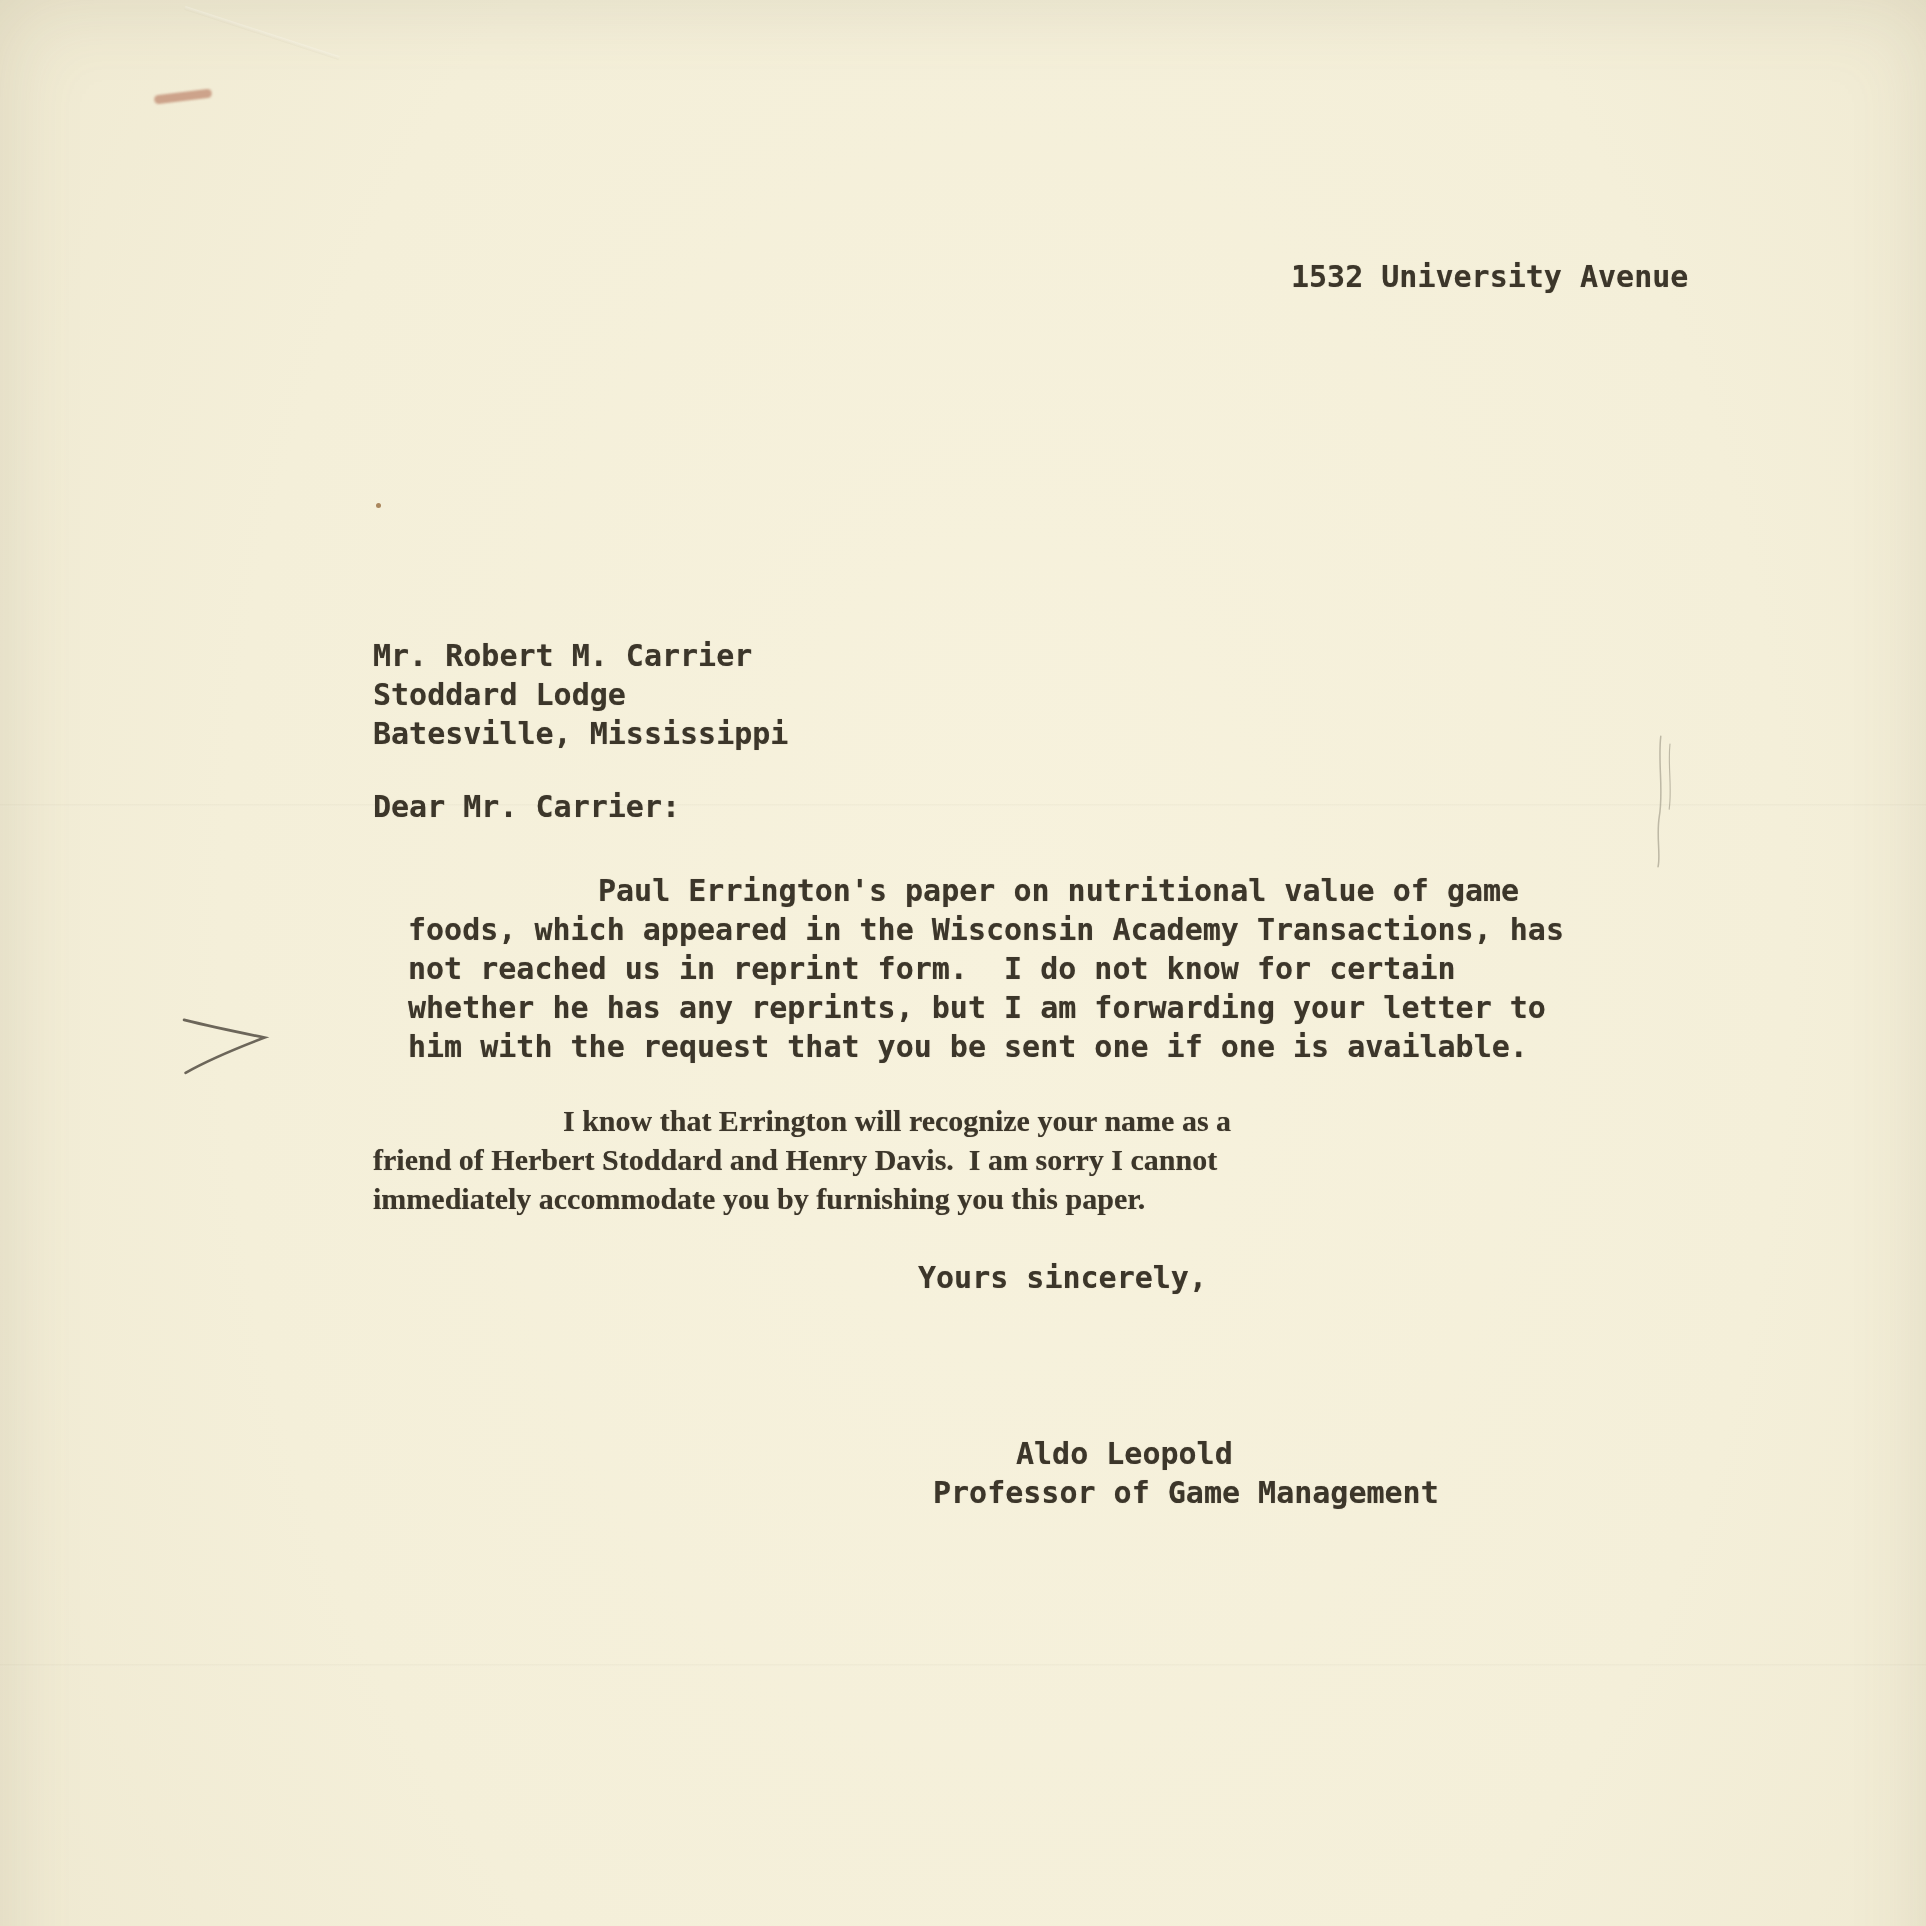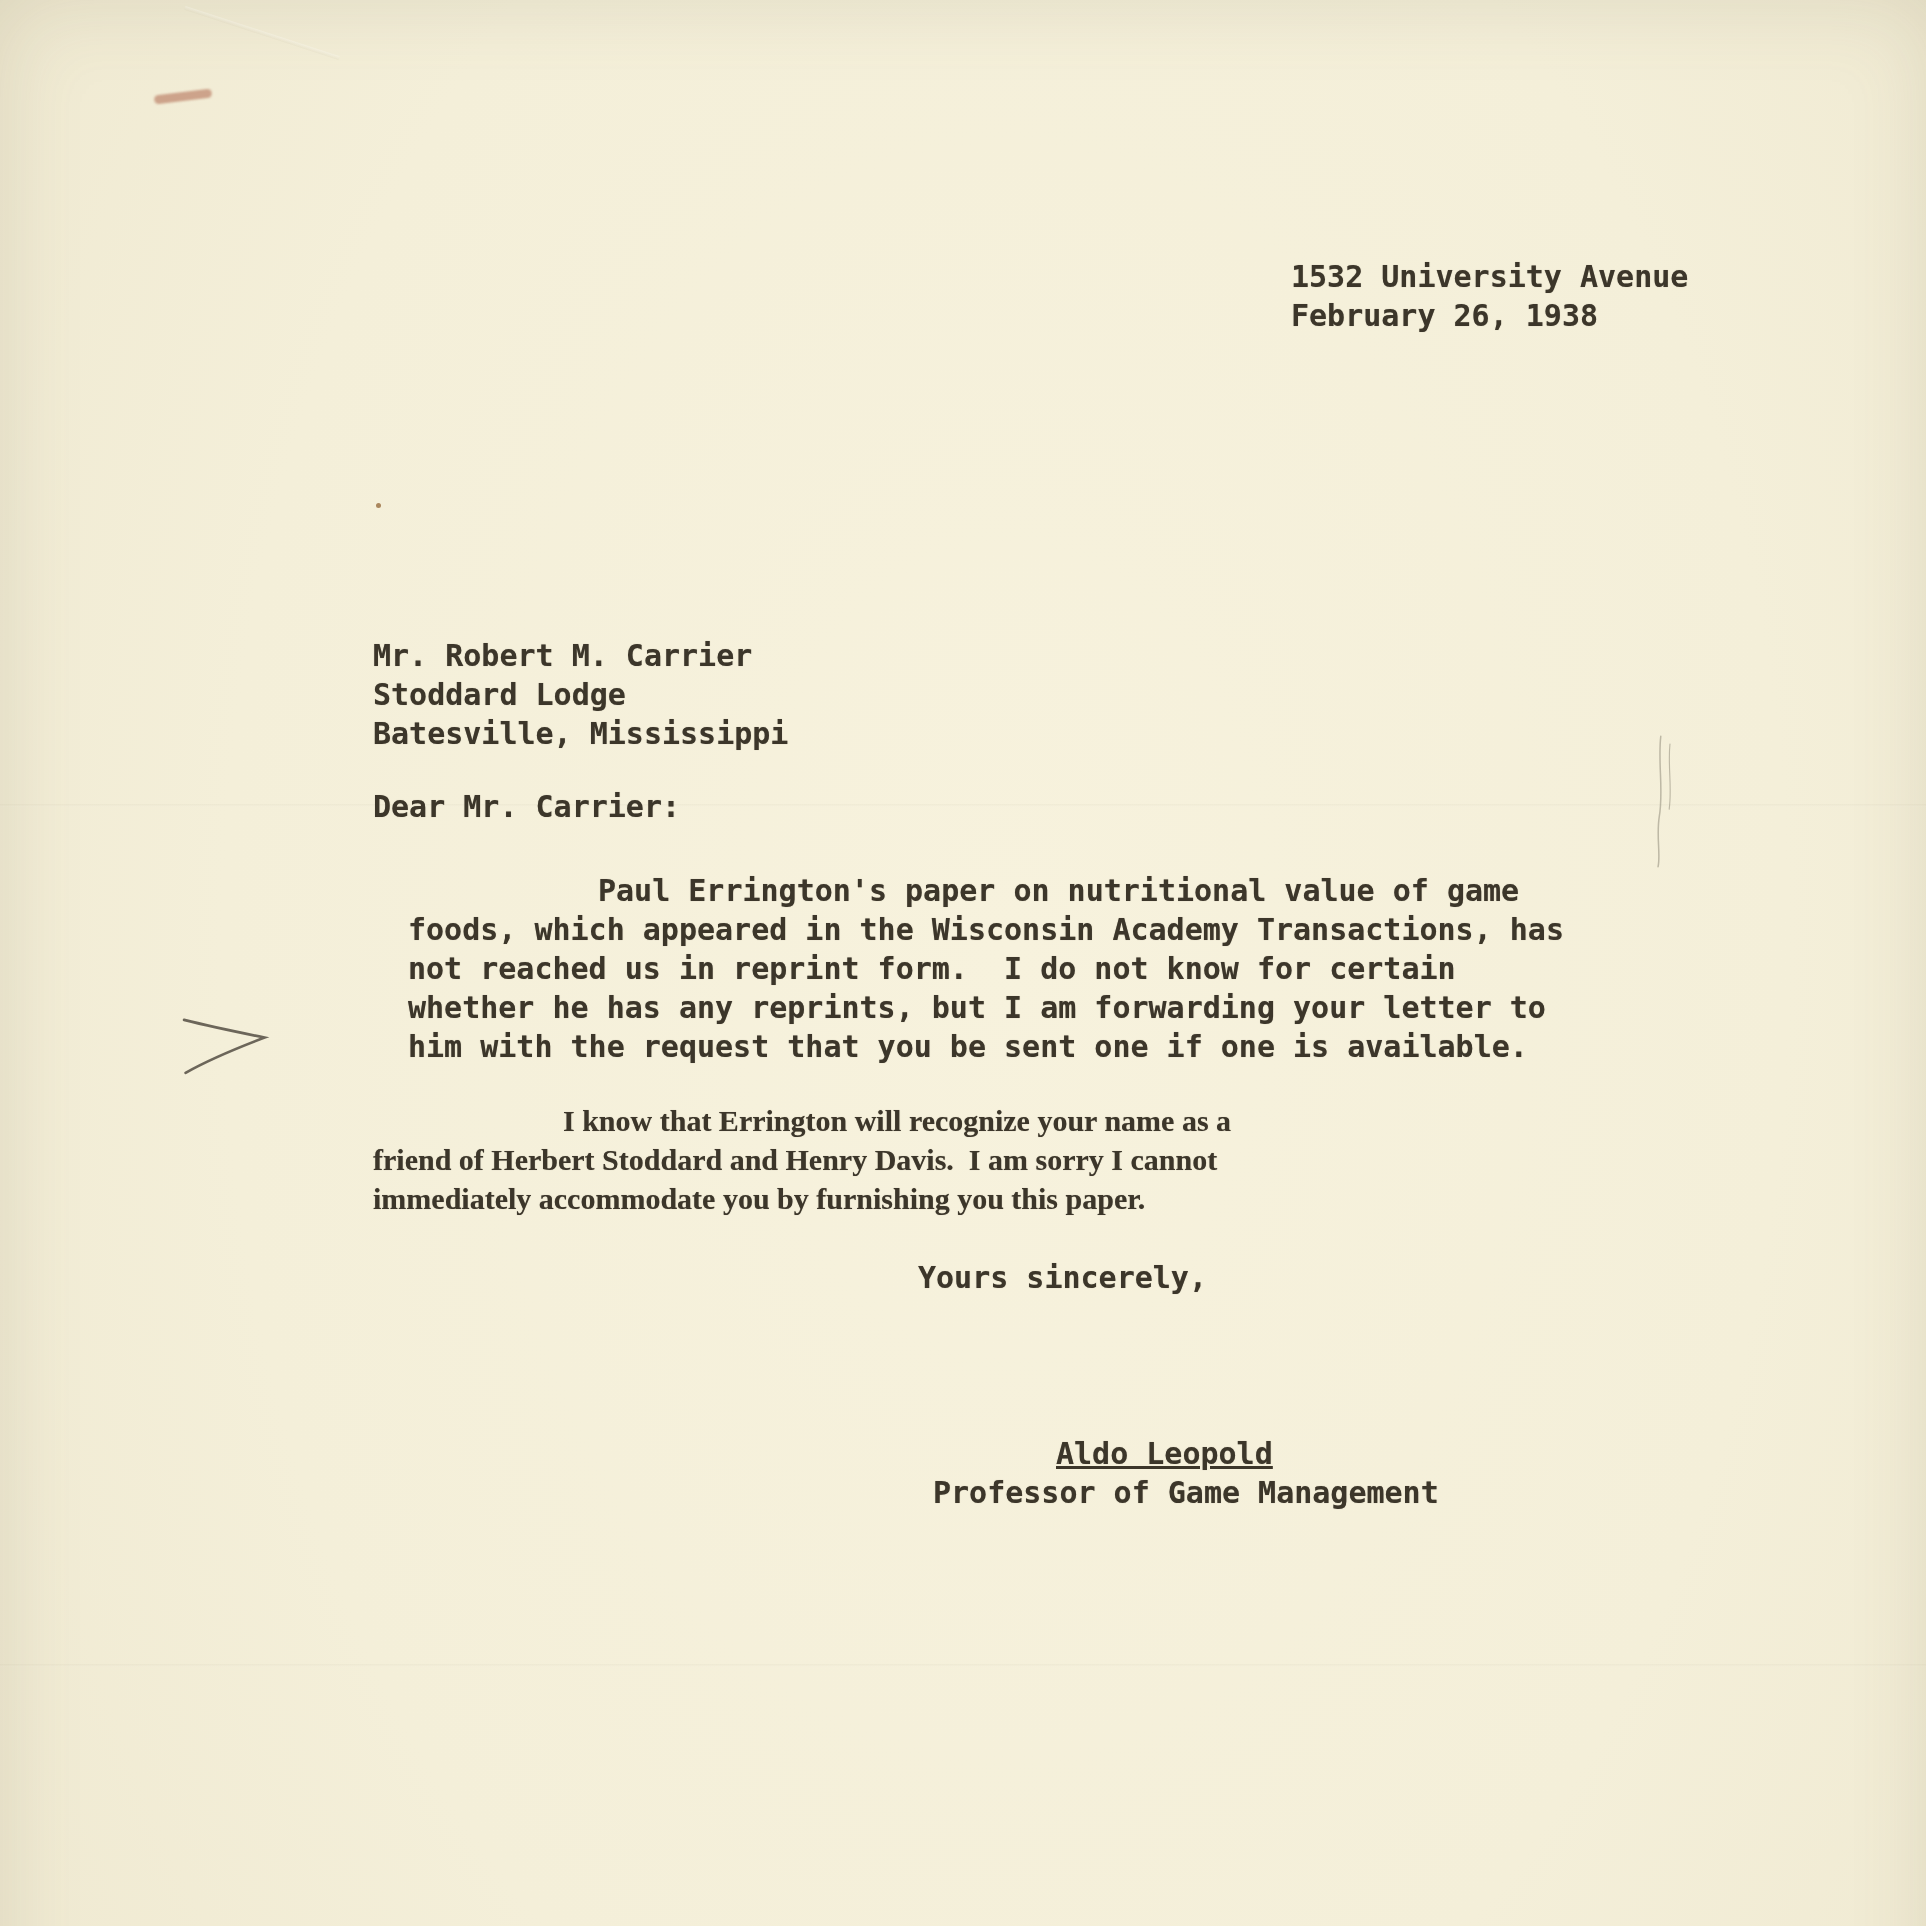--- a/index.html
+++ b/index.html
@@ -77,21 +77,20 @@
 <div class="page">
 
   <div class="corner-crease"></div>
   <div class="smudge-red"></div>
   <div class="speck-brown"></div>
   <div class="fold" style="top: 804px;"></div>
   <div class="fold" style="top: 1664px;"></div>
 
   <div class="block" style="left: 1291px; top: 257px;">
     <div class="line">1532 University Avenue</div>
-    <div class="line">February 26, 1938</div>
   </div>
 
   <div class="block" style="left: 373px; top: 636px;">
     <div class="line">Mr. Robert M. Carrier</div>
     <div class="line">Stoddard Lodge</div>
     <div class="line">Batesville, Mississippi</div>
   </div>
 
   <div class="block" style="left: 373px; top: 787px; text-align: right;">
     <div class="line">Dear Mr. Carrier:</div>
@@ -117,21 +116,21 @@
 
   <svg class="pencil" width="46" height="139" viewBox="0 0 120 360">
     <path d="M 62 10 C 54 80, 70 150, 58 220 C 50 270, 62 320, 55 350" fill="none" stroke="#5a5446" stroke-width="4" stroke-linecap="round"></path>
     <path d="M 86 30 C 80 90, 92 140, 84 200" fill="none" stroke="#5a5446" stroke-width="3" stroke-linecap="round"></path>
   </svg>
 
   <div class="block" style="left: 918px; top: 1258px;">
     <div class="line">Yours sincerely,</div>
   </div>
 
-  <div class="block" style="left: 1056px; top: 1434px; text-decoration: underline;">
+  <div class="block" style="left: 1016px; top: 1434px;">
     <div class="line">Aldo Leopold</div>
   </div>
   <div class="block" style="left: 933px; top: 1473px;">
     <div class="line">Professor of Game Management</div>
   </div>
 
 </div>
 
 
 </body></html>

